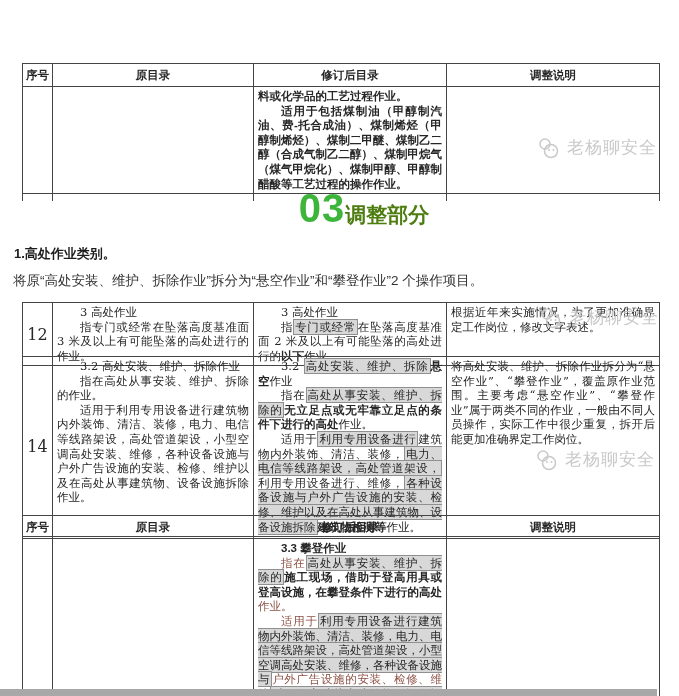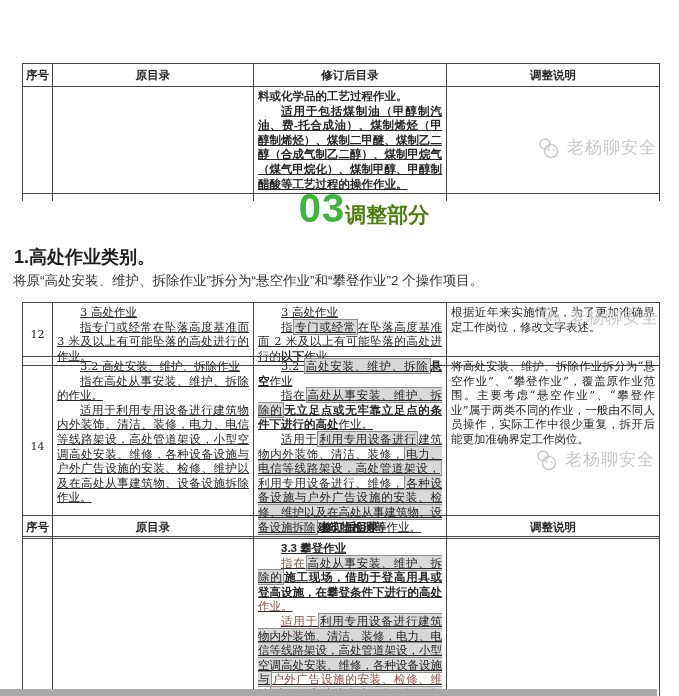--- a/index.html
+++ b/index.html
@@ -3,40 +3,40 @@
 <meta charset="utf-8">
 <style>
   html,body{margin:0;padding:0;background:#ffffff;}
   .page{position:relative;width:679px;height:696px;background:#ffffff;overflow:hidden;
         font-family:"DejaVu Serif","Liberation Serif",serif;color:#262626;padding-left:32px;}
 
   
   .doc-table{border-collapse:collapse;table-layout:fixed;width:637px;}
   .doc-table td{border:1px solid #454545;overflow:hidden;}
   .hd{font-weight:700;text-align:center;font-size:11.5px;height:20px;vertical-align:middle;}
-  .c-num{text-align:center;vertical-align:middle;font-size:11px;}
+  .c-num{text-align:center;vertical-align:middle;font-size:16px;}
   .c-body{vertical-align:top;padding:2px 4px;font-size:11.5px;line-height:14.6px;}
   .c-note{position:relative;}
   .stub td{height:5px;border-bottom:none;}
 
   .para{text-align:justify;}
-  .para.ind{text-indent:2em;text-decoration:underline;}
+  .para.ind{text-indent:2em;}
   .r-n{}
   .r-bold{font-weight:700;font-family:"Liberation Sans","DejaVu Sans",sans-serif;}
   .r-box{background:#d8d8d8;border:1px solid #8f8f8f;padding:0 1px;}
   .r-red{color:#8d5044;}
 
   
   .sec-head{position:absolute;top:186px;left:0;width:100%;text-align:center;
             font-family:"Liberation Sans","DejaVu Sans",sans-serif;}
   .sec-num{font-size:40px;font-weight:800;color:#3db53a;letter-spacing:1px;margin-left:17px;}
   .sec-title{font-size:21px;font-weight:700;color:#4d7c0f;}
 
   .h1{position:absolute;left:14px;top:245px;font-family:"Liberation Sans","DejaVu Sans",sans-serif;
-      font-size:18px;font-weight:700;color:#1d1d1d;}
+      font-size:13px;font-weight:700;color:#1d1d1d;}
   .intro{position:absolute;left:13px;top:272px;width:655px;
          font-family:"Liberation Sans","DejaVu Sans",sans-serif;font-size:13.5px;color:#333333;}
 
   
   .wm{position:absolute;display:flex;align-items:center;gap:4px;color:#c9c9c9;
       font-family:"Liberation Sans","DejaVu Sans",sans-serif;font-size:17px;
       white-space:nowrap;letter-spacing:1px;pointer-events:none;}
   .wm svg{display:block;}
 
   .t-top{position:absolute;left:22px;top:63px;}

